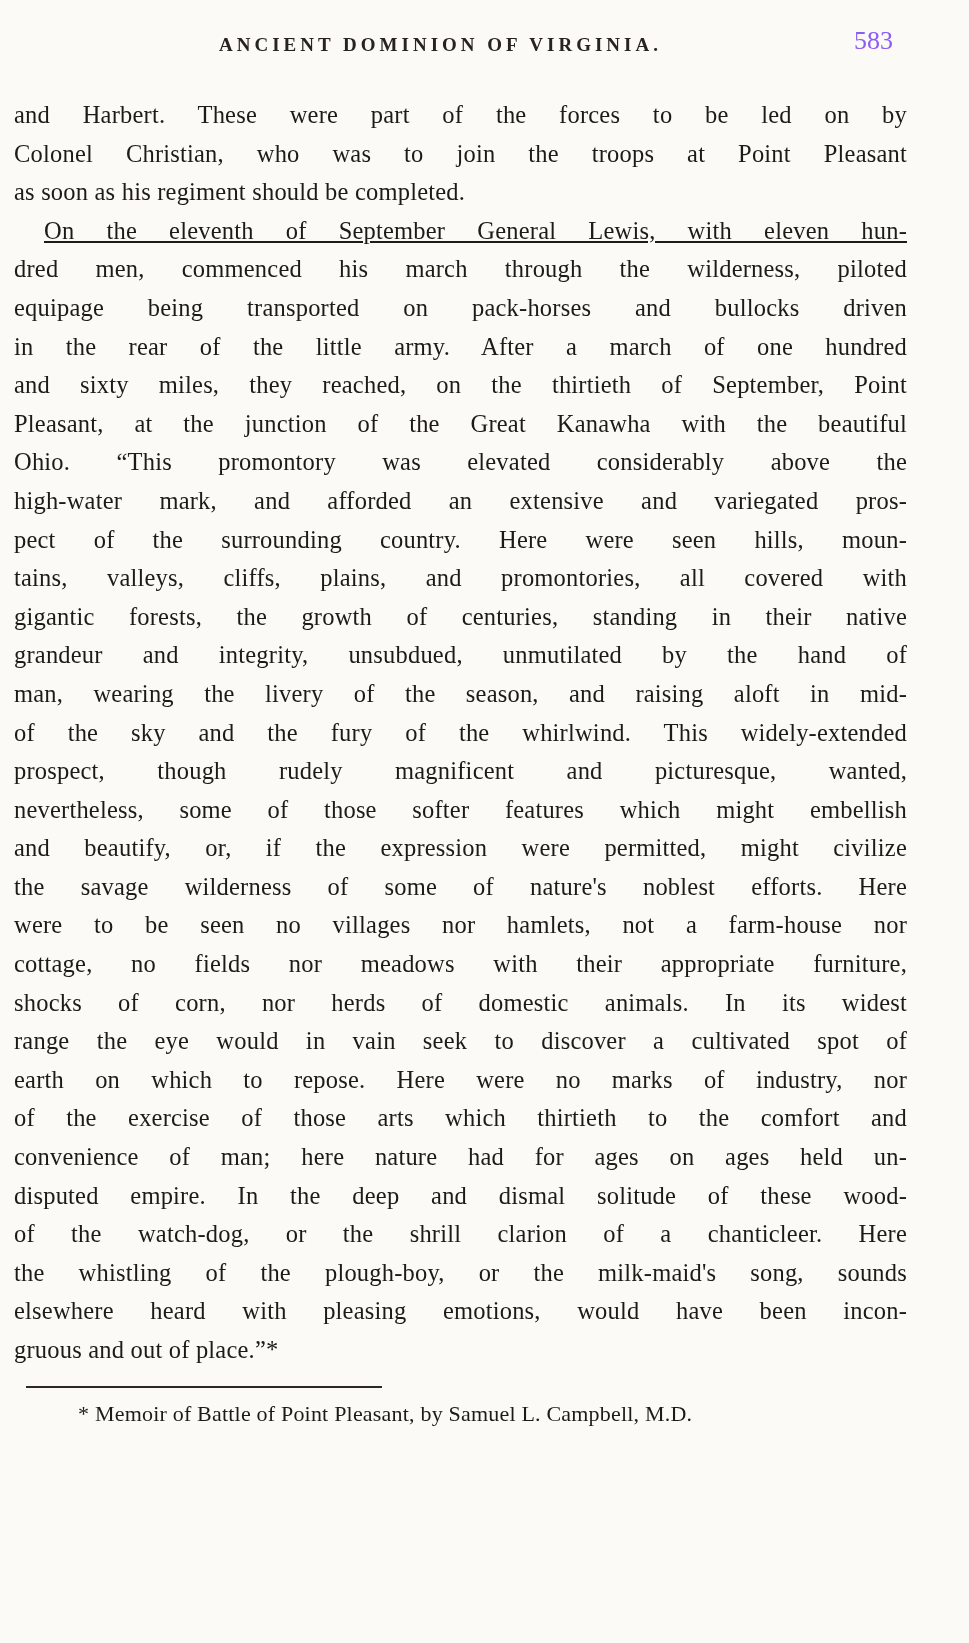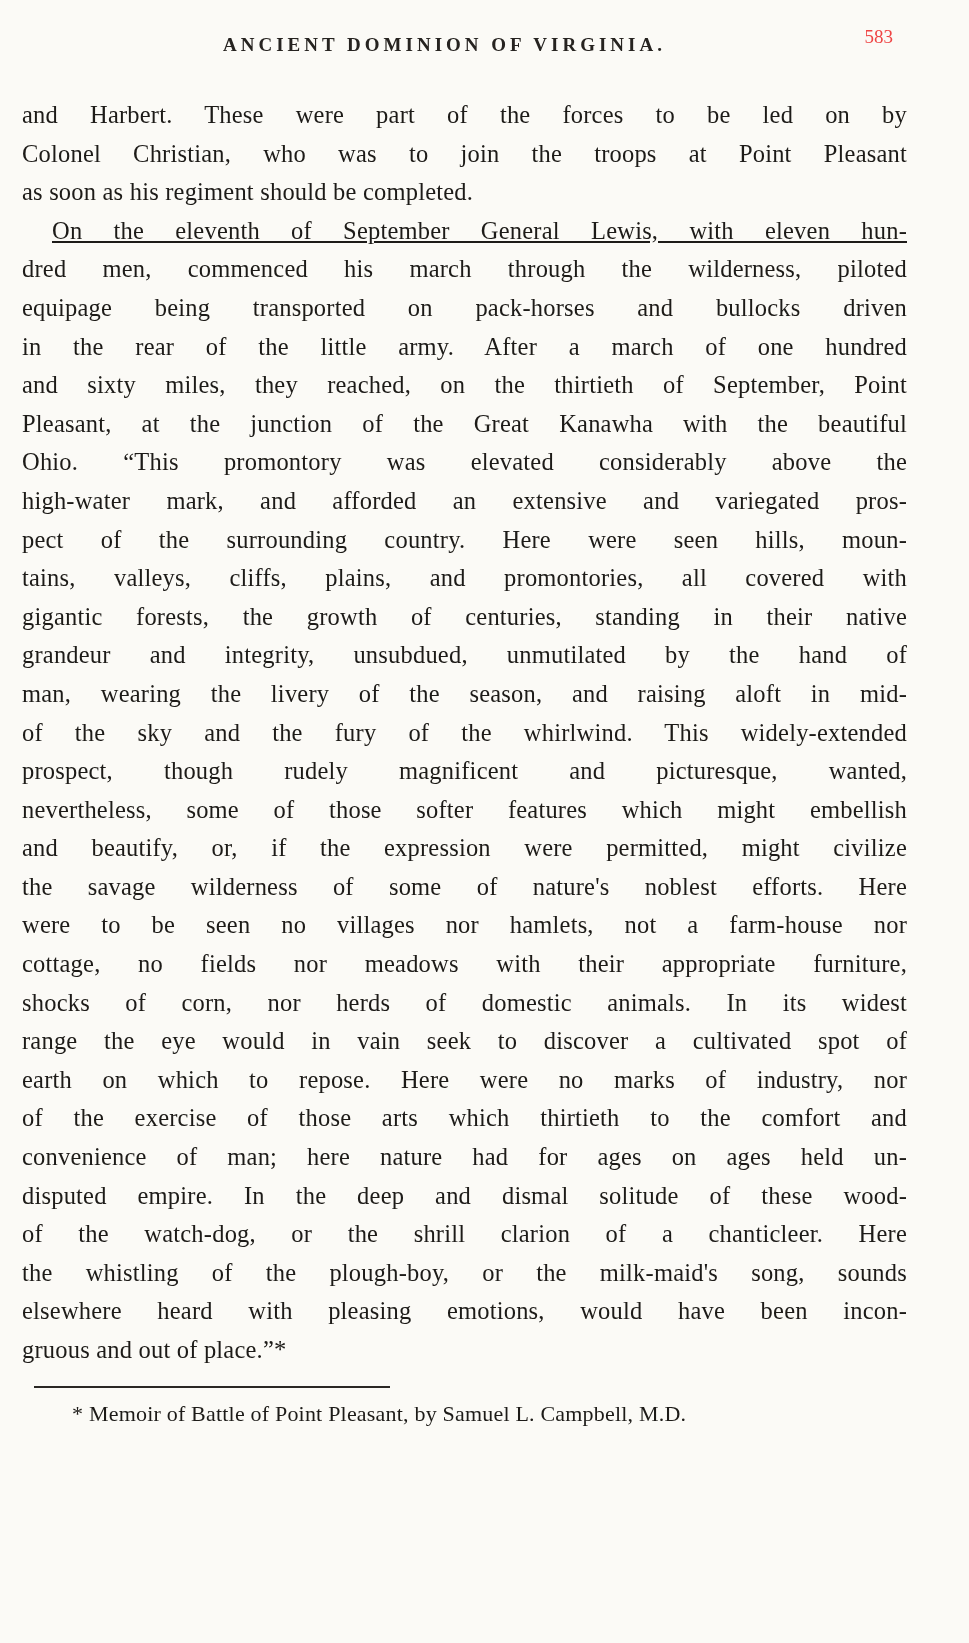--- a/index.html
+++ b/index.html
@@ -12,43 +12,43 @@
     background: var(--paper, #fbfaf6);
     color: var(--ink, #1d1b18);
     font-family: "Liberation Serif", "DejaVu Serif", serif;
     position: relative;
     overflow: hidden;
   }
   .page {
     box-sizing: border-box;
     width: 969px;
     height: 1643px;
-    padding: 30px 62px 0 22px;
+    padding: 30px 62px 0 14px;
   }
   .page-header {
     position: relative;
     height: 38px;
   }
   .header-title {
     position: absolute;
     left: 0;
     right: 40px;
     top: 4px;
     text-align: center;
     font-size: 19px;
     font-weight: bold;
     letter-spacing: 4px;
     color: #262320;
   }
   .page-number {
     position: absolute;
     right: 14px;
     top: -4px;
-    font-size: 19px;
-    color: #ef4444;
+    font-size: 26px;
+    color: #8b5cf6;
   }
   .body-text {
     margin-top: 28px;
     font-size: 24.5px;
     line-height: 38.6px;
     letter-spacing: 0.2px;
   }
   .line {
     text-align: justify;
     text-align-last: justify;
@@ -64,21 +64,21 @@
     text-decoration: underline;
   }
   .footnote-rule {
     margin: 16px 0 0 12px;
     width: 356px;
     border: none;
     border-top: 2px solid #2a2724;
   }
   .footnote-text {
     margin-top: 13px;
-    margin-left: 50px;
+    margin-left: 64px;
     font-size: 22px;
     letter-spacing: 0.2px;
   }
 </style>
 </head>
 <body style="--paper: #fbfaf6; --ink: #1d1b18;">
 
 <div class="page">
 
   <div class="page-header">

